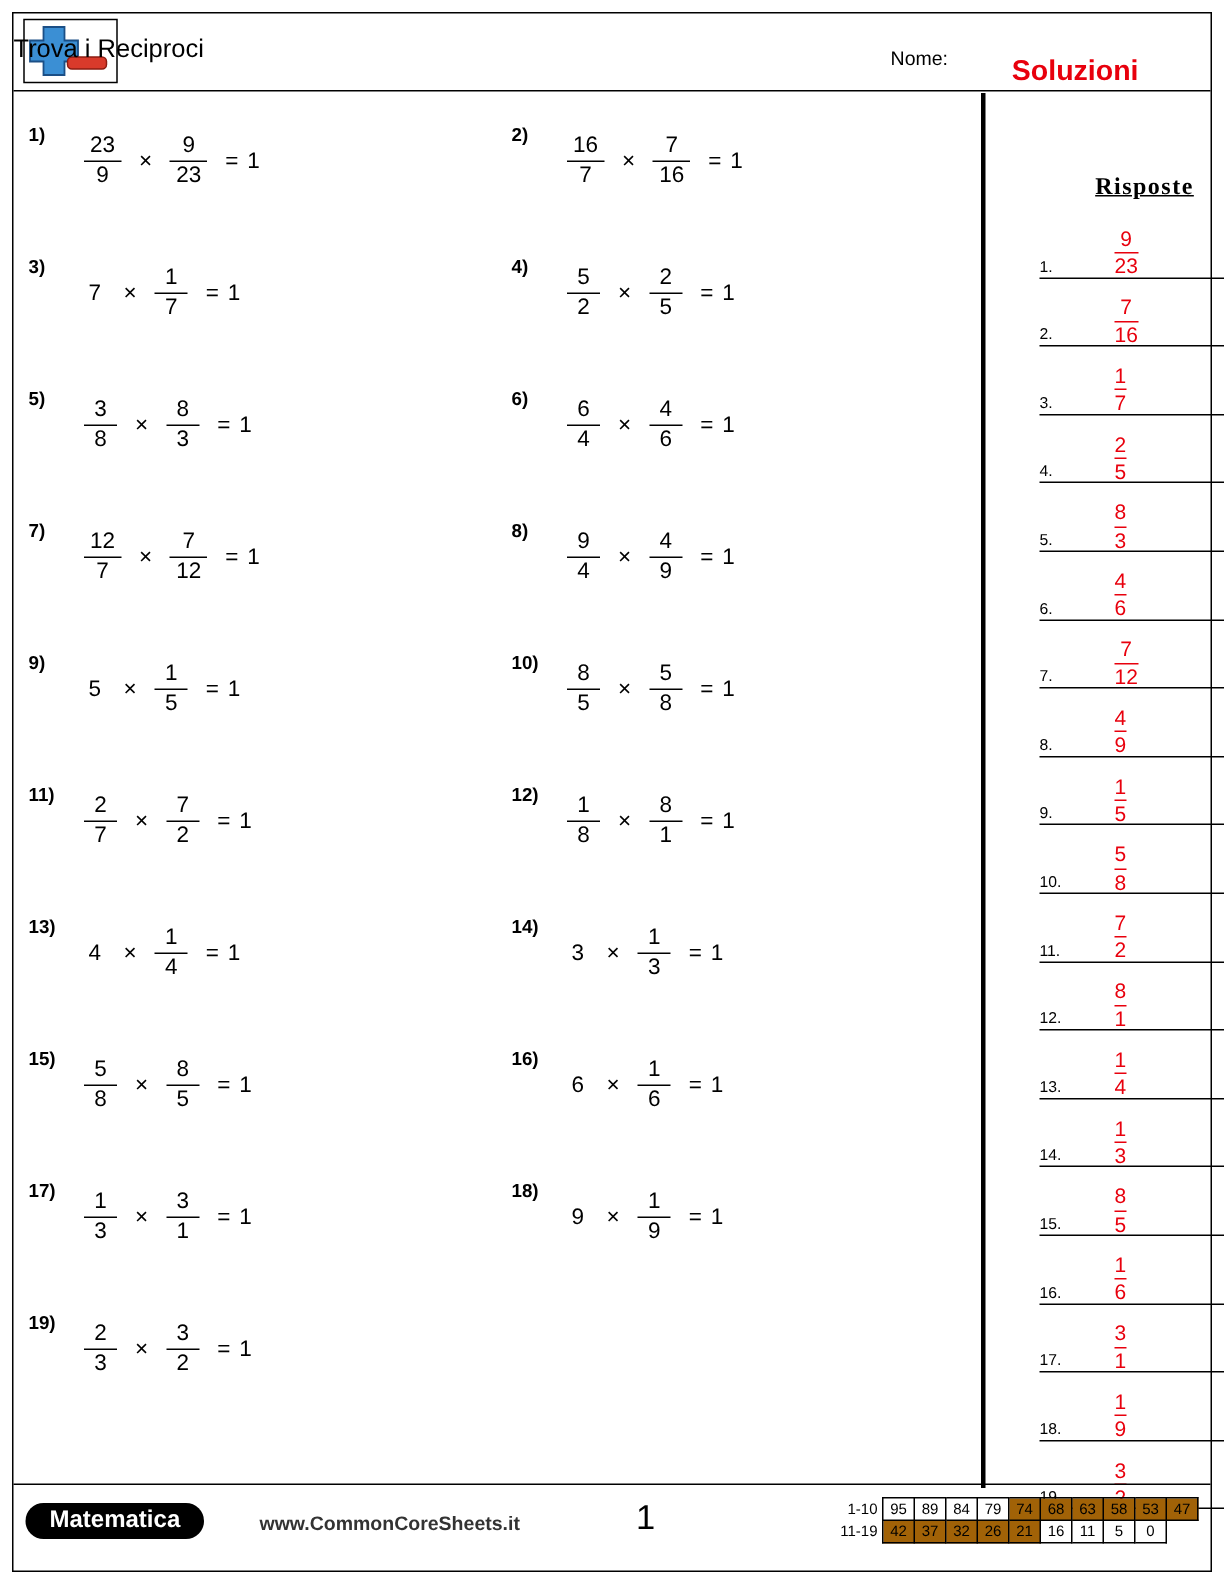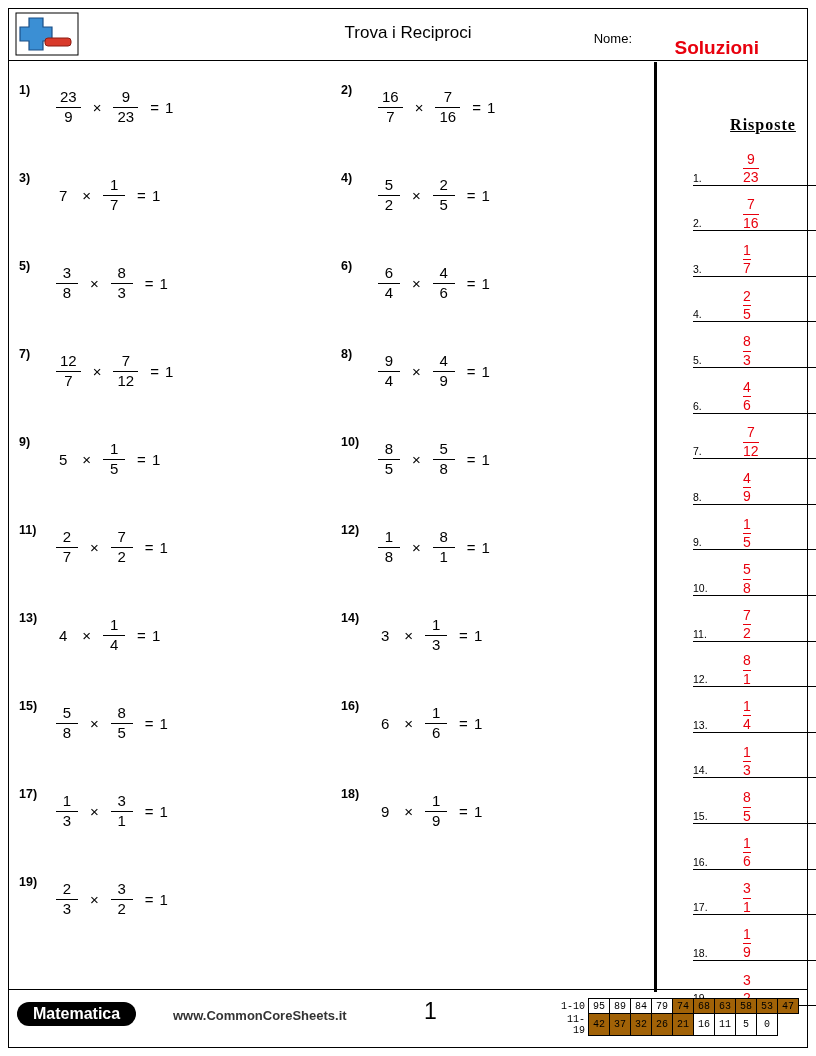--- a/index.html
+++ b/index.html
@@ -27,21 +27,20 @@
     border-bottom: 1px solid #000;
   }
   .logo {
     position: absolute;
     left: 6px; top: 3px;
     width: 64px; height: 44px;
   }
   .title {
     position: absolute;
     left: 0; right: 0; top: 14px;
-    text-align: center;
     font-size: 17px;
   }
   .name-label {
     position: absolute;
     right: 175px; top: 22px;
     font-size: 13px;
     padding-left: 32px;
   }
   .soluzioni {
     position: absolute;
@@ -181,21 +180,20 @@
     right: 8px; top: 8px;
     font-size: 10.5px;
   }
   .scale table { border-collapse: collapse; }
   .scale td {
     border: 1px solid #000;
     width: 21px; height: 15px;
     text-align: center;
     font-size: 10px;
     padding: 0;
-    font-family: Liberation Mono, monospace;
   }
   .scale td.lbl { border: none; width: 30px; text-align: right; padding-right: 3px; }
   .scale td.hl { background: #a16207; }
 </style>
 </head>
 <body>
 
 <div class="page">
 
   <div class="header">

